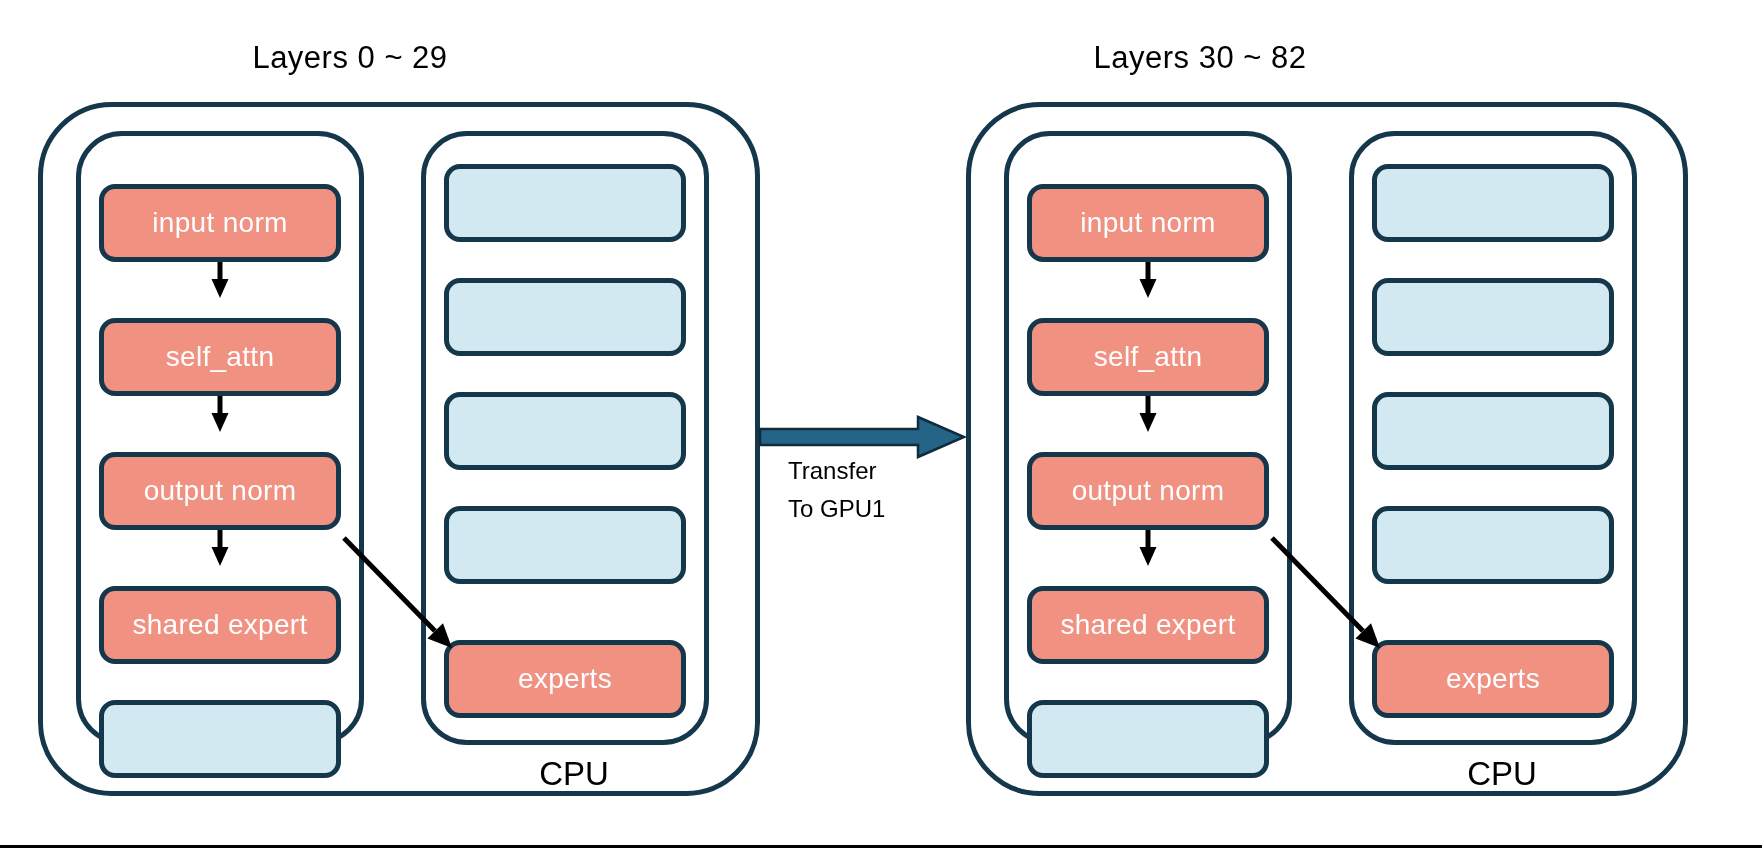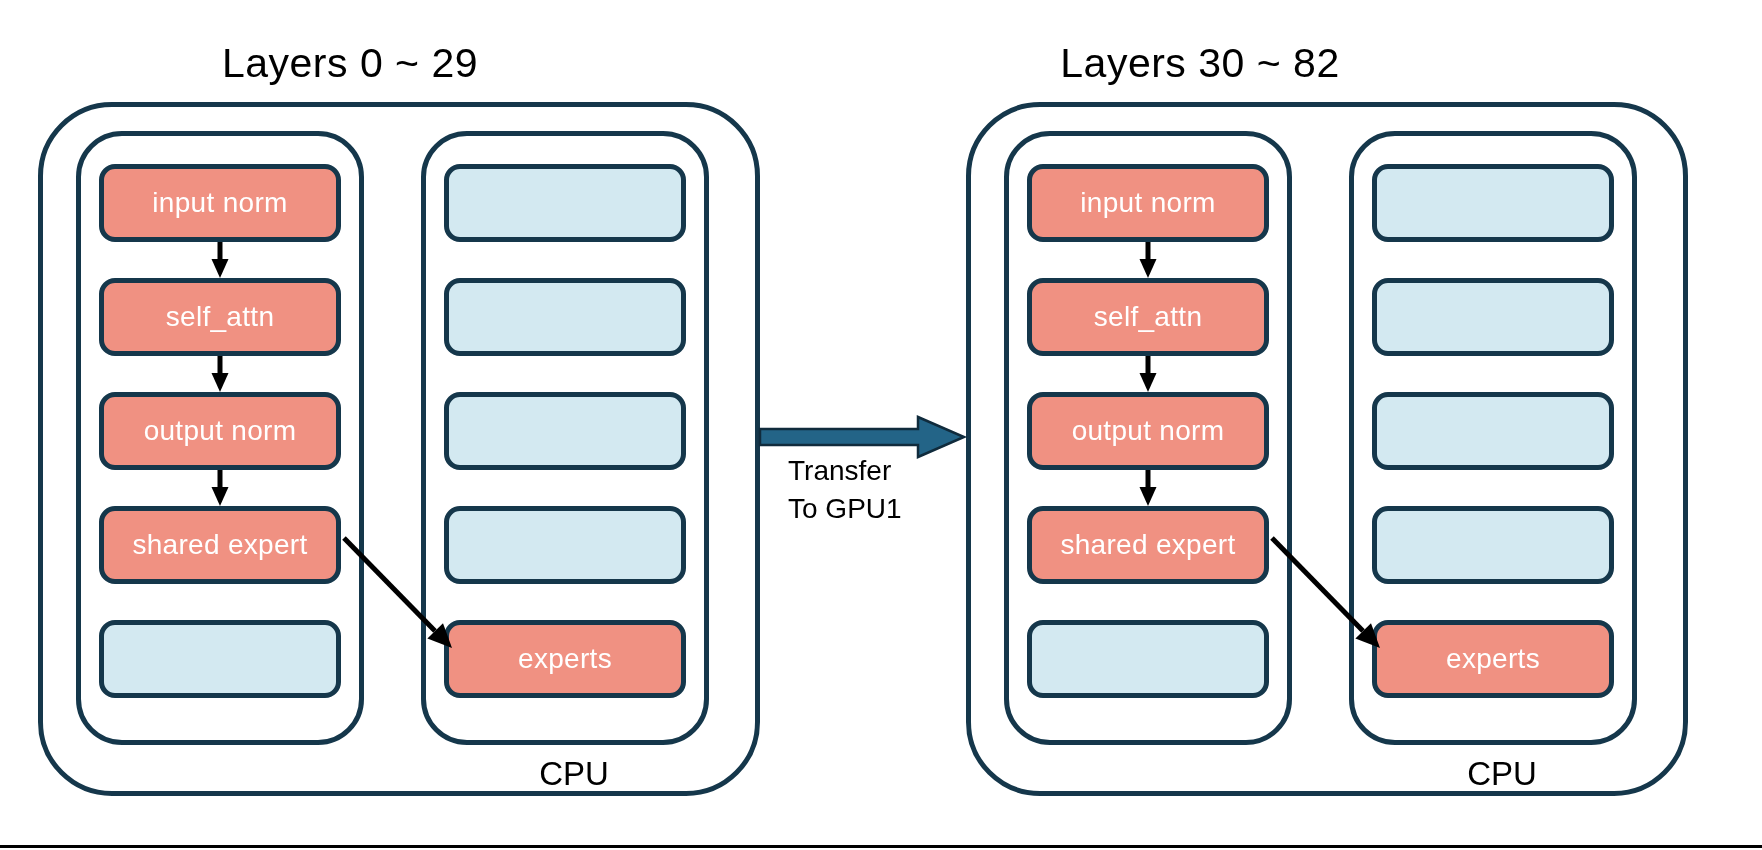--- a/index.html
+++ b/index.html
@@ -3,55 +3,55 @@
 <meta charset="utf-8">
 <style>
   html,body{margin:0;padding:0;background:#fff;}
   .canvas{
     position:relative;width:1762px;height:850px;overflow:hidden;
     background:var(--background,#fff);
     font-family:"Liberation Sans",sans-serif;
   }
   .group-title{
     position:absolute;top:40px;transform:translateX(-50%);
-    font-size:41px;color:var(--label-text,#000);white-space:nowrap;letter-spacing:.5px;
+    font-size:31px;color:var(--label-text,#000);white-space:nowrap;letter-spacing:.5px;
   }
   .group-box{
     position:absolute;top:102px;width:722px;height:694px;box-sizing:border-box;
     border:5px solid var(--outline,#15374B);border-radius:74px;background:#fff;
   }
   .device-col{
     position:absolute;top:24px;width:288px;height:614px;box-sizing:border-box;
     border:5px solid var(--outline,#15374B);border-radius:46px;background:#fff;
     display:flex;flex-direction:column;align-items:center;padding-top:28px;
   }
   .gpu-col{left:33px}
   .cpu-col{left:378px}
   .slot{
     width:242px;height:78px;box-sizing:border-box;flex:none;
     border:5px solid var(--outline,#15374B);border-radius:16px;
     display:flex;align-items:center;justify-content:center;
     font-size:28px;letter-spacing:.3px;
   }
-  .slot.module{background:var(--module-fill,#F09182);color:var(--module-text,#fff);}
+  .slot.module{background:var(--module-fill,#F09182);color:var(--module-text,#fff);margin-top:20px;}
   .slot.empty{background:var(--empty-fill,#D3E9F1);}
   .flow-arrow{flex:none;height:36px;width:24px;}
   .flow-arrow line{stroke:var(--flow-arrow,#000);stroke-width:5;}
   .flow-arrow polygon{fill:var(--flow-arrow,#000);}
   .spacer{flex:none;height:36px;width:24px;}
   .device-label{
     position:absolute;top:648px;width:288px;text-align:center;
     font-size:33px;color:var(--label-text,#000);white-space:nowrap;
   }
   .overlay{position:absolute;left:0;top:0;pointer-events:none;}
   .diag-line{stroke:var(--flow-arrow,#000);stroke-width:5;}
   .diag-head{fill:var(--flow-arrow,#000);}
   .transfer-poly{fill:var(--transfer-fill,#236487);stroke:var(--transfer-stroke,#102B3C);stroke-width:2.5;}
   .transfer-label{
-    position:absolute;left:788px;top:452px;font-size:28px;line-height:38px;
+    position:absolute;left:788px;top:452px;font-size:24px;line-height:38px;
     color:var(--label-text,#000);white-space:pre-line;
   }
   .bottom-edge{position:absolute;left:0;top:845px;width:1762px;height:3px;background:#000;}
 </style>
 </head>
 <body>
 
 <div class="canvas">
 
   <div class="group-title" style="left:350px">Layers 0 ~ 29</div>

